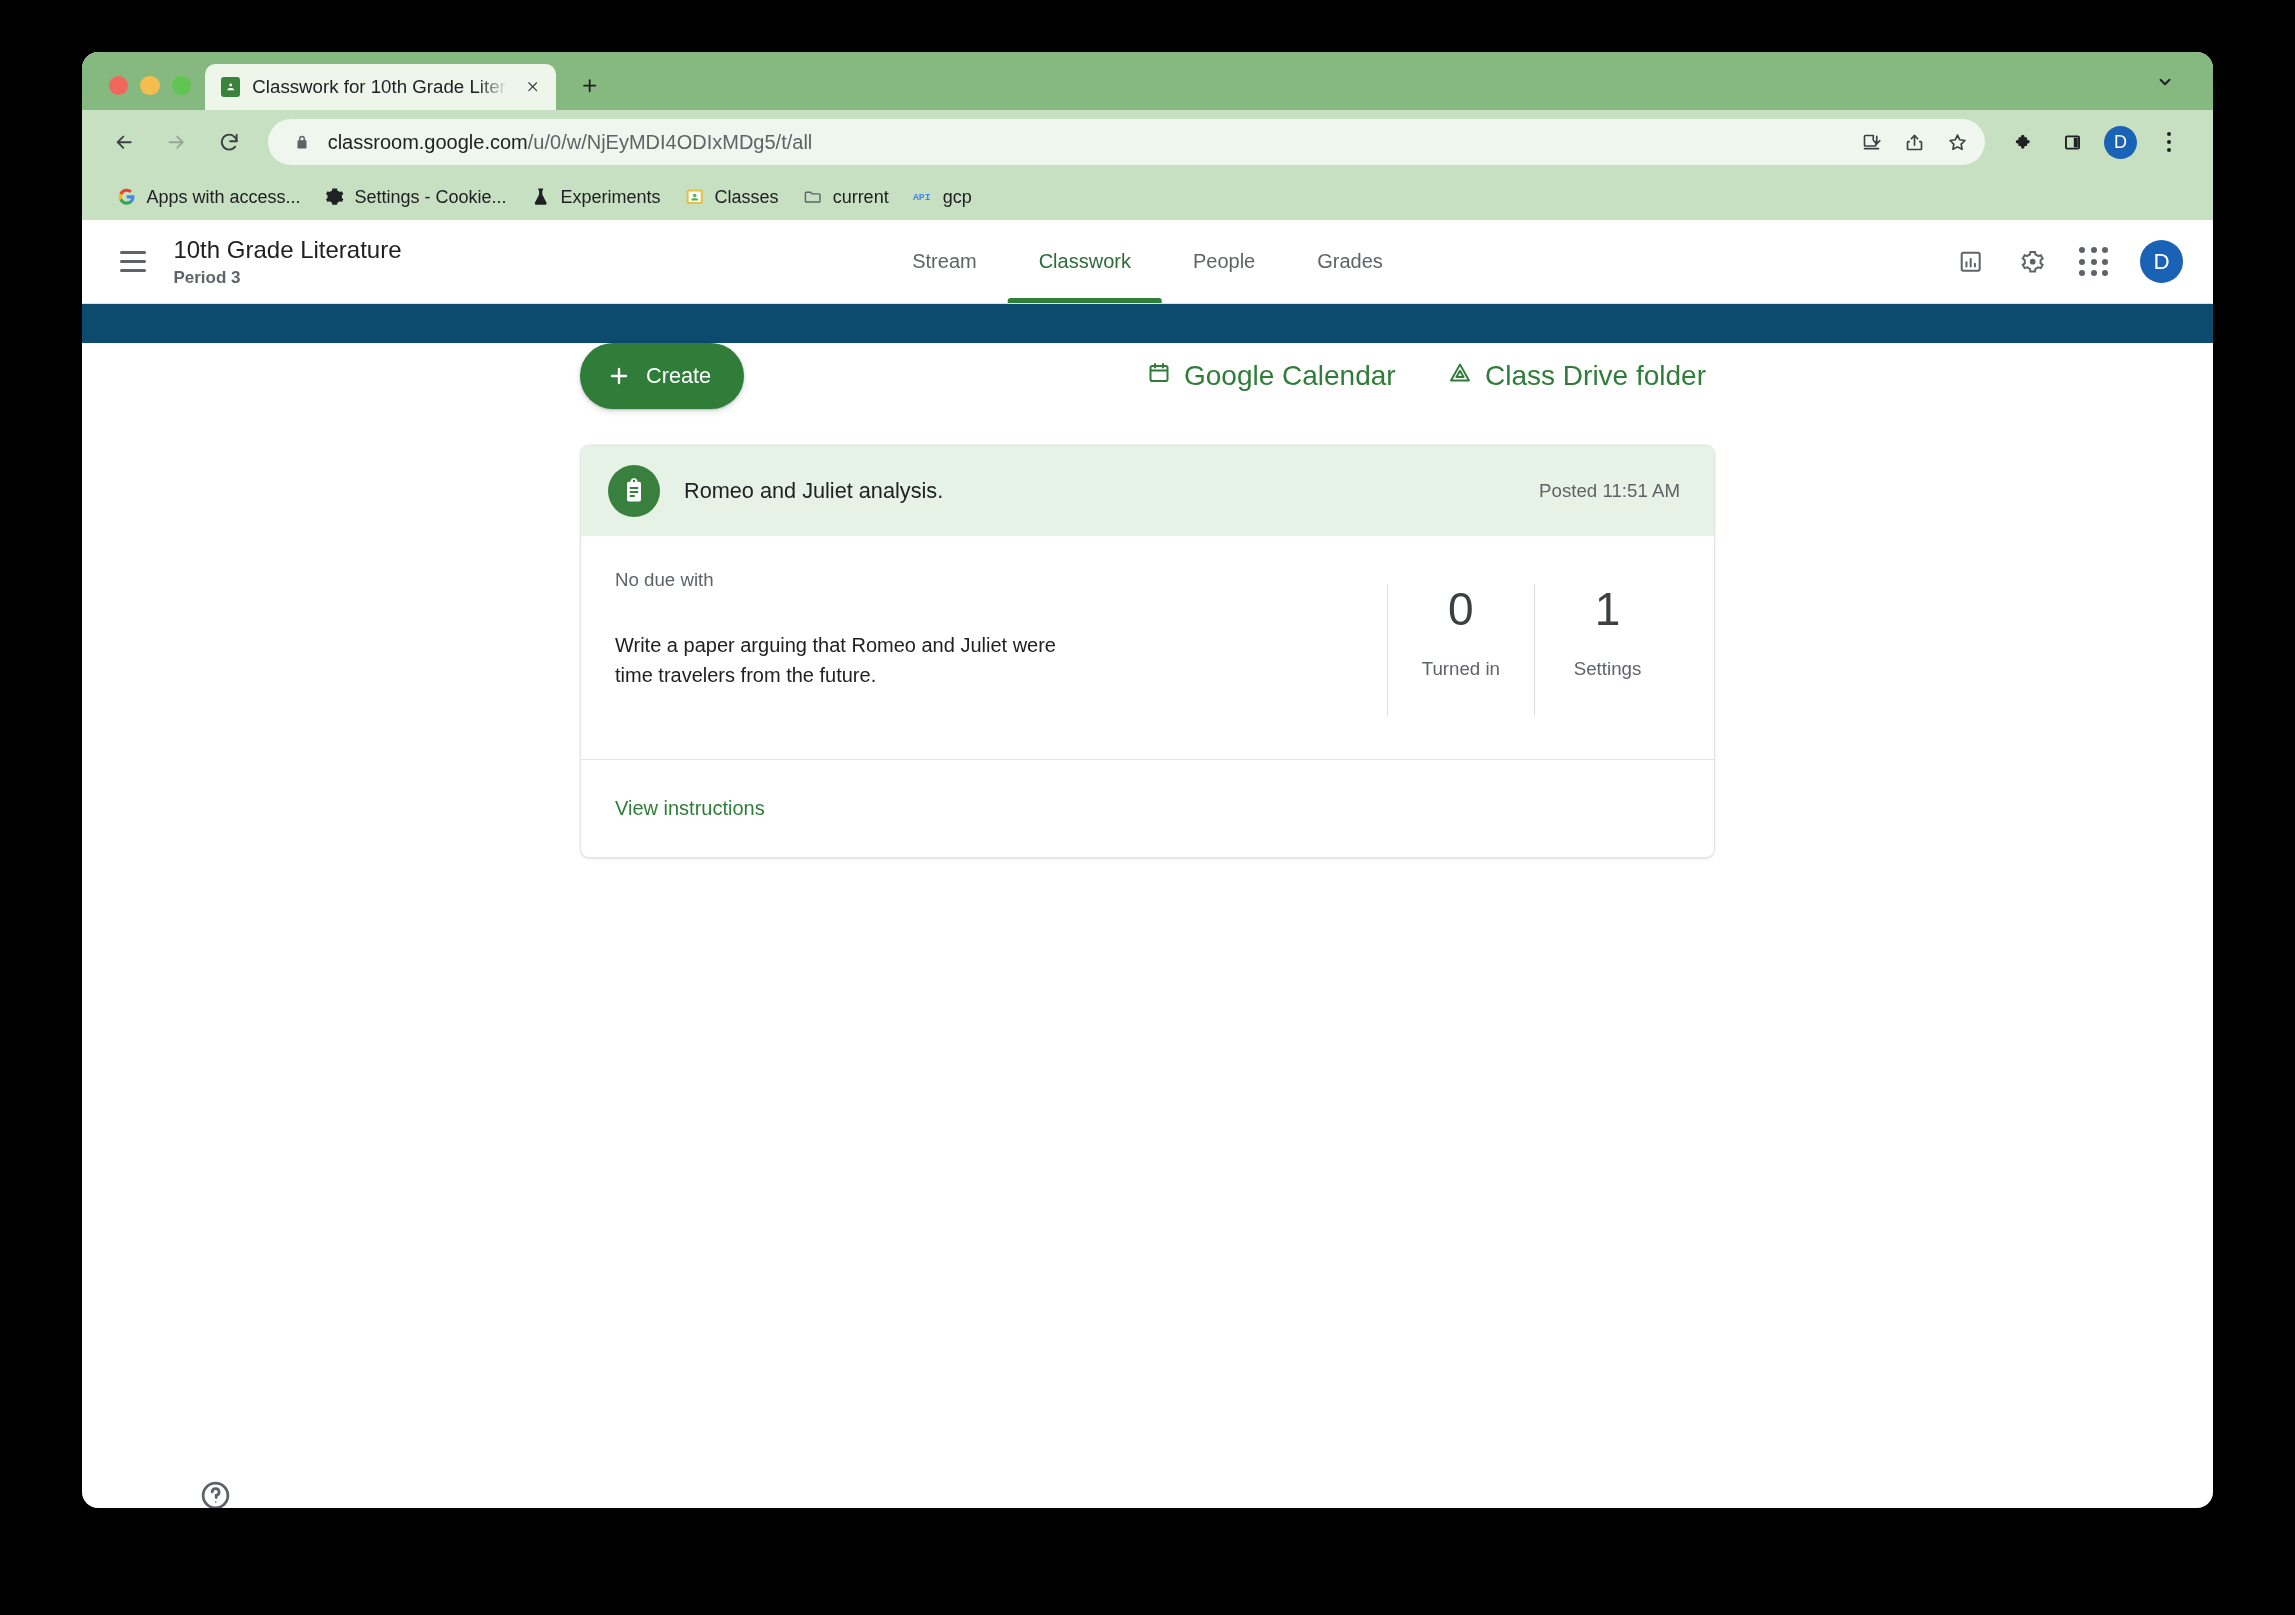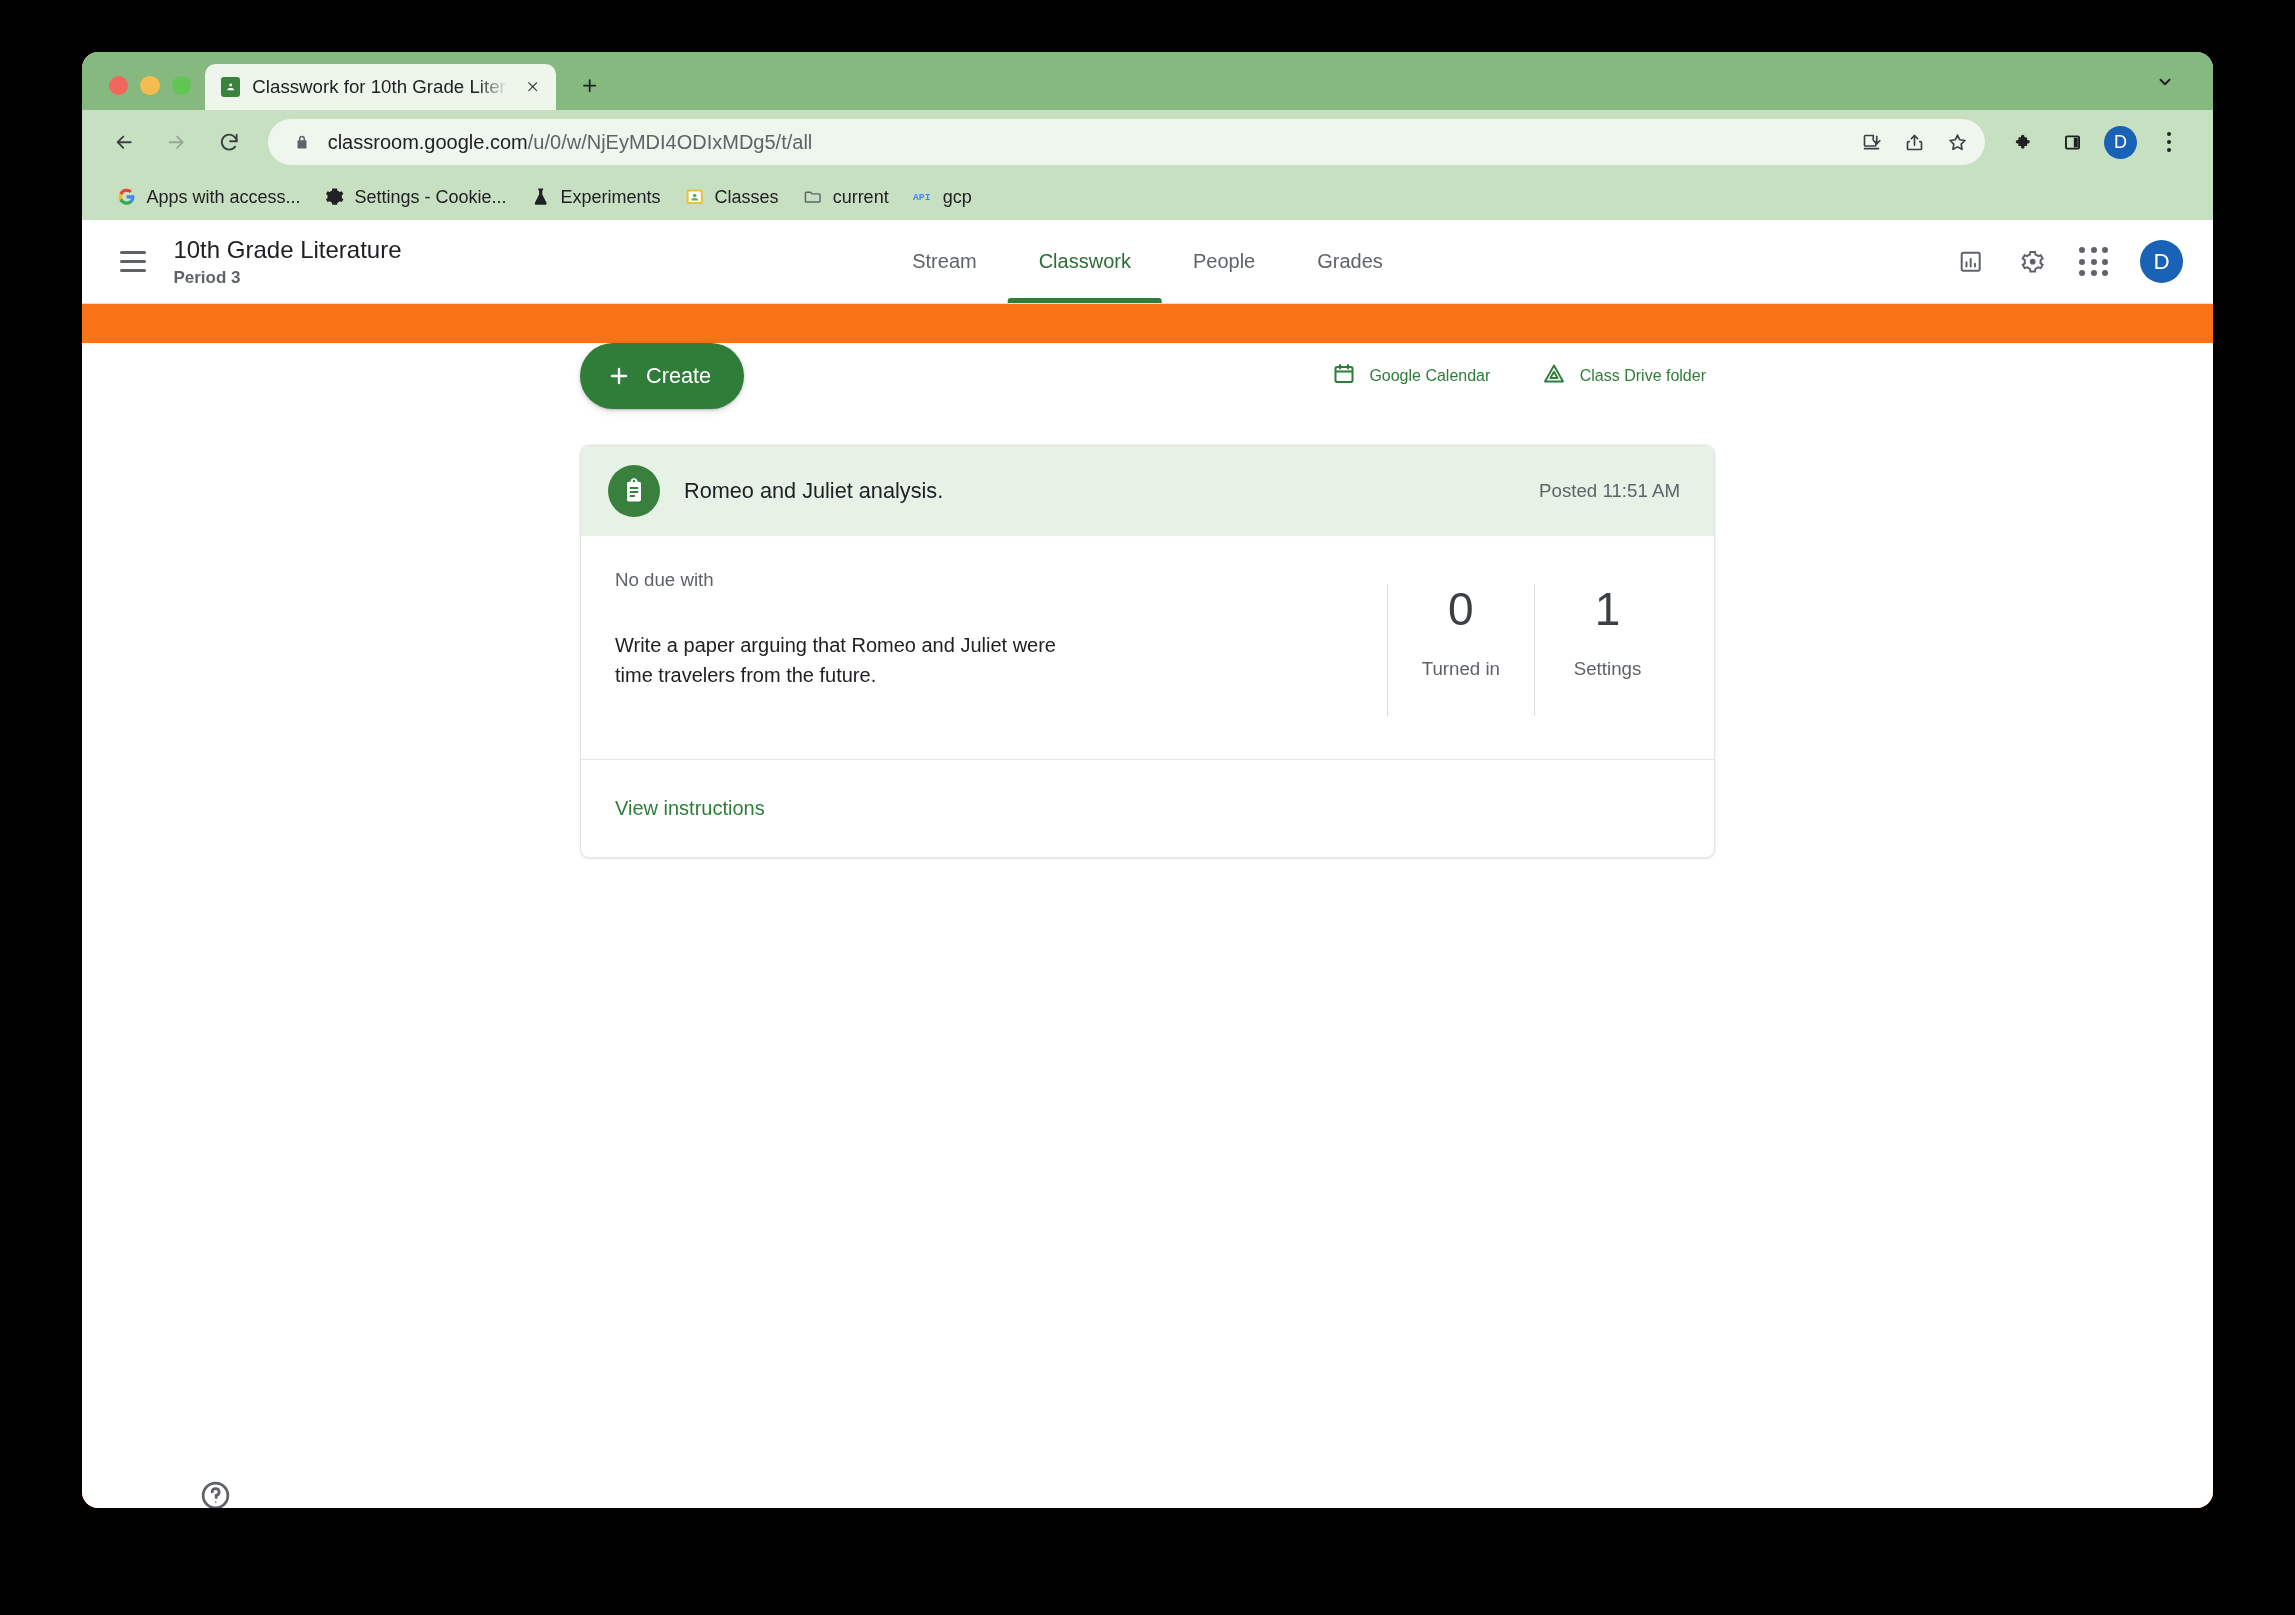--- a/index.html
+++ b/index.html
@@ -164,21 +164,21 @@
     padding: 6px 12px;
     border-radius: 6px;
     font-size: 18px;
     color: #202124;
     white-space: nowrap;
   }
   .bm .bm-ico { width: 21px; height: 21px; display: flex; align-items: center; justify-content: center; flex: 0 0 auto; }
   .bm .bm-ico svg { width: 19.4px; height: 19.4px; }
 
   
-  #page { background: #f97316; height: calc(100% - 58px - 64px - 46px); position: relative; overflow: hidden; }
+  #page { background: #0c4a6e; height: calc(100% - 58px - 64px - 46px); position: relative; overflow: hidden; }
 
   #app-header {
     height: 84px;
     border-bottom: 0.7px solid #e0e0e0;
     display: flex; align-items: center;
     padding: 0 30px 0 27px;
     position: relative;
     background: #fff;
   }
   #hamburger {
@@ -254,21 +254,21 @@
     font-size: 21.7px;
     font-family: inherit;
     box-shadow: 0 0.7px 2.2px rgba(60,64,67,.3), 0 3px 6px rgba(60,64,67,.15);
     cursor: pointer;
   }
   #create-button svg { width: 24px; height: 24px; stroke: #fff; stroke-width: 2.4; }
 
   #right-links { margin-left: auto; display: flex; align-items: center; gap: 34px; }
   .glink {
     display: flex; align-items: center; gap: 13.4px;
-    color: #2f7d39; font-size: 16px; white-space: nowrap;
+    color: #2f7d39; font-size: 28px; white-space: nowrap;
     padding: 7.5px 9px; border-radius: 6px; cursor: pointer;
   }
   .glink svg { width: 24px; height: 24px; }
 
   
   #assignment-card {
     width: 1135px;
     margin: 36px auto 0 auto;
     background: #fff;
     border: 0.7px solid #e4e6e4;

